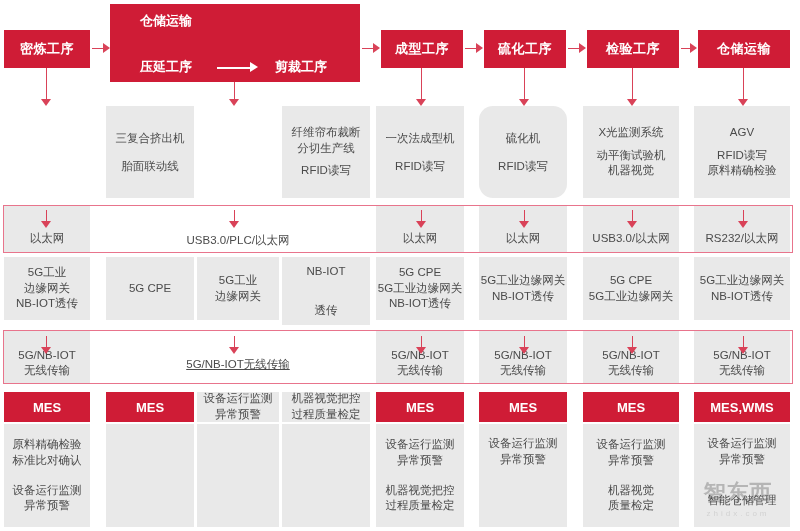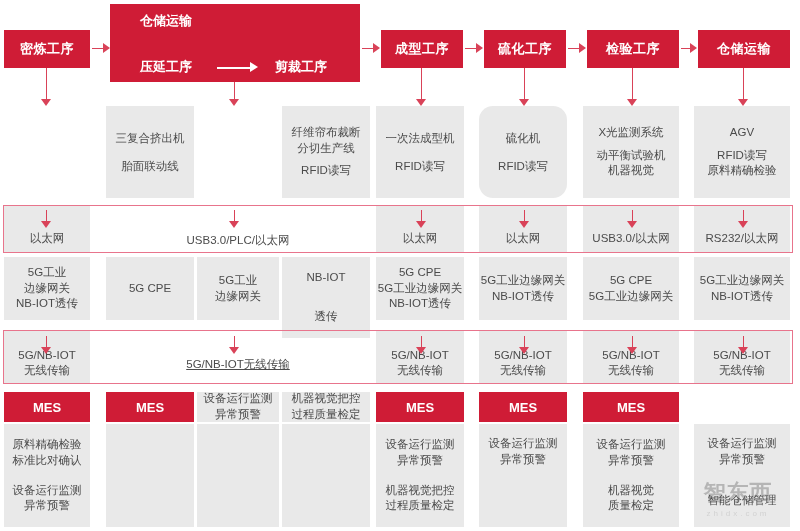--- a/index.html
+++ b/index.html
@@ -261,21 +261,21 @@
     <div>边缘网关</div>
     <div>NB-IOT透传</div>
   </div>
   <div class="abs cell" style="left:106px;top:257px;width:88px;height:63px;">
     <div>5G CPE</div>
   </div>
   <div class="abs cell tight" style="left:197px;top:257px;width:82px;height:63px;">
     <div>5G工业</div>
     <div>边缘网关</div>
   </div>
-  <div class="abs cell tight" style="left:282px;top:257px;width:88px;height:81px;gap:23px;">
+  <div class="abs cell tight" style="left:282px;top:257px;width:88px;height:68px;gap:23px;">
     <div>NB-IOT</div>
     <div>透传</div>
   </div>
   <div class="abs cell tight" style="left:376px;top:257px;width:88px;height:63px;">
     <div>5G CPE</div>
     <div>5G工业边缘网关</div>
     <div>NB-IOT透传</div>
   </div>
   <div class="abs cell tight" style="left:479px;top:257px;width:88px;height:63px;">
     <div>5G工业边缘网关</div>
@@ -353,20 +353,21 @@
     <div>异常预警</div>
   </div>
   <div class="abs cell tight" style="left:282px;top:392px;width:88px;height:30px;">
     <div>机器视觉把控</div>
     <div>过程质量检定</div>
   </div>
 
   <div class="abs mes" style="left:376px;top:392px;width:88px;height:30px;">MES</div>
   <div class="abs mes" style="left:479px;top:392px;width:88px;height:30px;">MES</div>
   <div class="abs mes" style="left:583px;top:392px;width:96px;height:30px;">MES</div>
+  <div class="abs mes" style="left:694px;top:392px;width:96px;height:30px;">MES,WMS</div>
 
   <div class="abs cell tight" style="left:4px;top:424px;width:86px;height:103px;">
     <div>原料精确检验</div>
     <div>标准比对确认</div>
     <div class="gap" style="height:14px;"></div>
     <div>设备运行监测</div>
     <div>异常预警</div>
   </div>
 
   <div class="abs cell" style="left:106px;top:424px;width:88px;height:103px;"></div>

